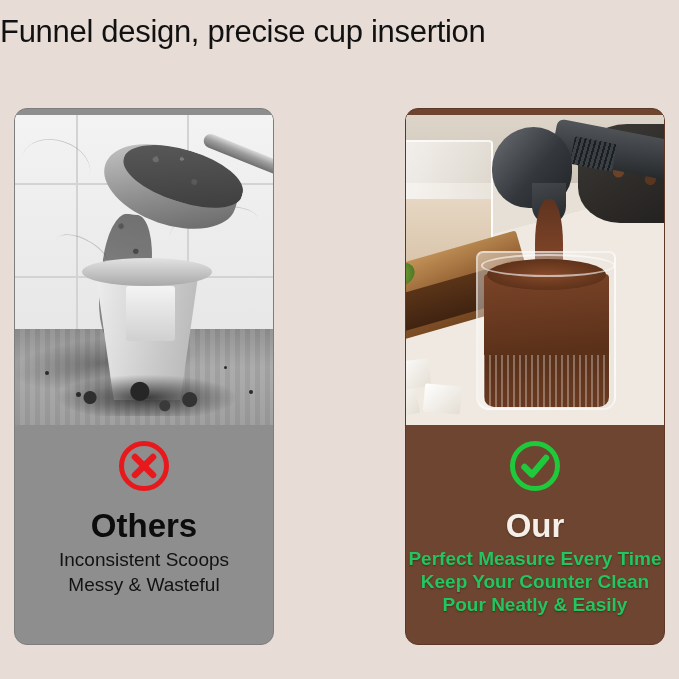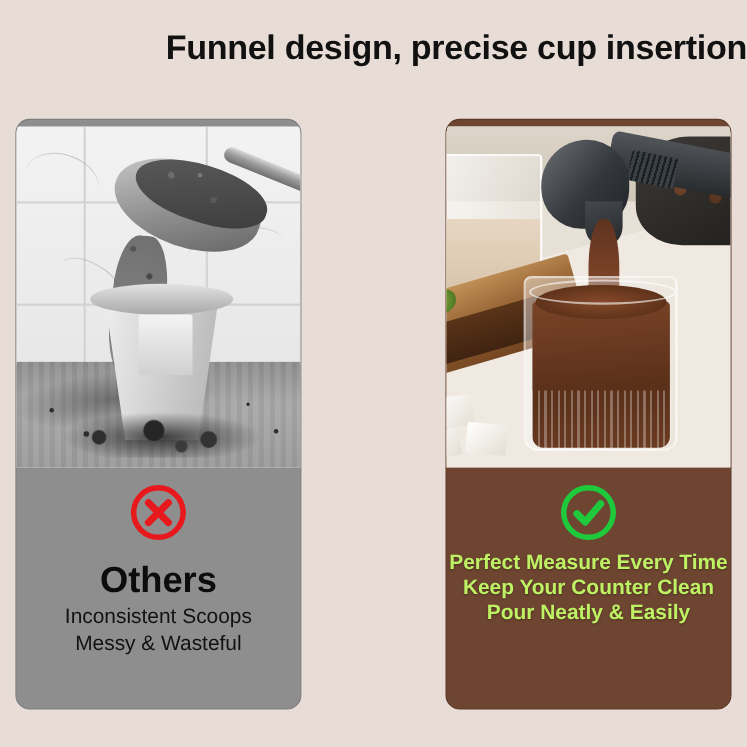--- a/index.html
+++ b/index.html
@@ -11,26 +11,26 @@
     width: 679px;
     height: 679px;
     overflow: hidden;
     font-family: "Liberation Sans", sans-serif;
     position: relative;
   }
 
   
   .headline {
     position: absolute;
-    top: 26px;
+    top: 14px;
     left: 0;
     width: 679px;
-    text-align: right;
+    text-align: left;
     color: #111111;
-    font-weight: bold;
+    font-weight: normal;
     font-size: 31px;
     line-height: 36px;
     letter-spacing: -0.3px;
   }
   .headline .l1, .headline .l2 { display: block; white-space: nowrap; }
 
   
   .panels {
     position: absolute;
     top: 108px;
@@ -311,21 +311,21 @@
   .heading-bad  { color: #0c0c0c; }
   .heading-good { color: #f4efe8; text-shadow: 0 1px 2px rgba(0,0,0,.35); }
   .sub-bad {
     color: #121212;
     font-size: 19px;
     line-height: 25px;
     font-weight: normal;
     margin-top: 2px;
   }
   .sub-good {
-    color: #bef264;
+    color: #22c55e;
     font-size: 19px;
     line-height: 23px;
     font-weight: bold;
     margin-top: 2px;
     text-shadow: 0 1px 2px rgba(0,0,0,.35);
   }
   .sub-bad div, .sub-good div { white-space: nowrap; }
 </style>
 </head>
 <body>
@@ -423,20 +423,21 @@
     </div>
 
     <span class="status-icon">
       <svg width="54" height="54" viewBox="0 0 54 54">
         <circle cx="27" cy="27" r="22.5" fill="none" stroke="#1fc93c" stroke-width="5"></circle>
         <polyline points="16.5,28 24,35.5 38,19" fill="none" stroke="#1fc93c" stroke-width="6.5" stroke-linecap="round" stroke-linejoin="round"></polyline>
       </svg>
     </span>
 
     <div class="caption">
+      <div class="heading heading-good">Our</div>
       <div class="sub-good">
         <div>Perfect Measure Every Time</div>
         <div>Keep Your Counter Clean</div>
         <div>Pour Neatly &amp; Easily</div>
       </div>
     </div>
   </div>
 
 </div>
 

